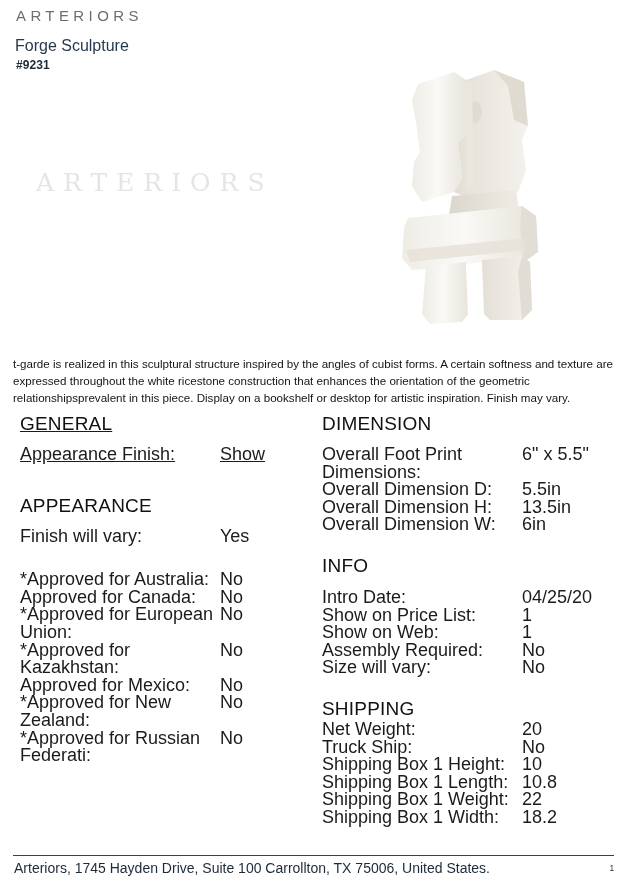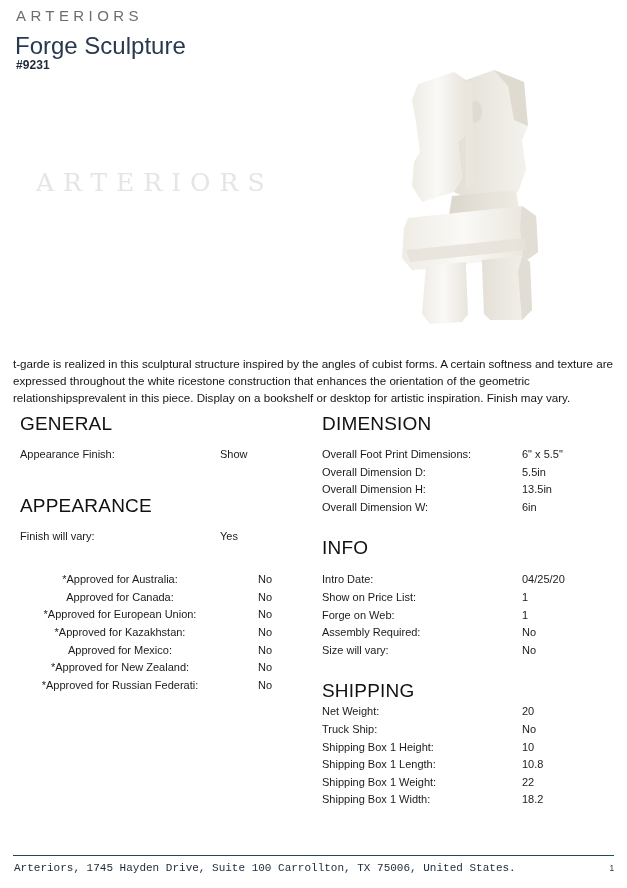--- a/index.html
+++ b/index.html
@@ -24,21 +24,21 @@
     font-size: 15px;
     letter-spacing: 4.4px;
     color: #6d6d6d;
     font-weight: 400;
     white-space: nowrap;
   }
   .product-title {
     position: absolute;
     left: 15px;
     top: 34px;
-    font-size: 24px;
+    font-size: 16px;
     line-height: 24px;
     color: #27394e;
     font-weight: 400;
     white-space: nowrap;
   }
   .product-sku {
     position: absolute;
     left: 16px;
     top: 58px;
     font-size: 12px;
@@ -107,37 +107,37 @@
     color: #111111;
     letter-spacing: 0.2px;
     margin: 0;
   }
   .col-left .section-title { padding-left: 20px; }
   .col-right .section-title { padding-left: 12px; }
 
   .spec-table {
     width: 100%;
     border-collapse: collapse;
-    font-size: 11px;
+    font-size: 18px;
     line-height: 17.6px;
     color: #1b1b1b;
   }
   .spec-table td { padding: 0; vertical-align: top; }
   .col-left .spec-label { padding-left: 20px; width: 200px; }
   .col-left .spec-value { width: 90px; }
   .col-right .spec-label { padding-left: 12px; width: 200px; }
   .col-right .spec-value { width: 105px; }
 
   
-  .sec-general   { margin-top: 0px; }
+  .sec-general   { margin-top: 0px; text-decoration: underline; }
   .sec-general   .spec-table { margin-top: 11px; }
   .sec-appearance{ margin-top: 30px; }
   .sec-appearance .spec-table { margin-top: 11px; }
   .sec-cert      { margin-top: 18px; }
-  .sec-cert      .spec-table { margin-top: 26px; text-align: center; }
+  .sec-cert      .spec-table { margin-top: 26px; }
 
   .sec-dimension { margin-top: 0px; }
   .sec-dimension .spec-table { margin-top: 11px; }
   .sec-info      { margin-top: 20px; }
   .sec-info      .spec-table { margin-top: 12px; }
   .sec-shipping  { margin-top: 20px; }
   .sec-shipping  .spec-table { margin-top: 1px; }
 
   
   .footer-rule {
@@ -145,25 +145,24 @@
     left: 13px;
     top: 855px;
     width: 601px;
     height: 0;
     border-top: 1.6px solid #1f4a5a;
   }
   .footer-address {
     position: absolute;
     left: 14px;
     top: 862px;
-    font-size: 11px;
+    font-size: 14px;
     line-height: 12px;
     color: #1d2a38;
     white-space: nowrap;
-    font-family: Liberation Mono, monospace;
   }
   .footer-page {
     position: absolute;
     left: 560px;
     top: 862px;
     width: 54px;
     text-align: right;
     font-size: 8.3px;
     line-height: 12px;
     color: #1d2a38;
@@ -320,21 +319,21 @@
       <tbody>
         <tr>
           <td class="spec-label">Intro Date:</td>
           <td class="spec-value">04/25/20</td>
         </tr>
         <tr>
           <td class="spec-label">Show on Price List:</td>
           <td class="spec-value">1</td>
         </tr>
         <tr>
-          <td class="spec-label">Forge on Web:</td>
+          <td class="spec-label">Show on Web:</td>
           <td class="spec-value">1</td>
         </tr>
         <tr>
           <td class="spec-label">Assembly Required:</td>
           <td class="spec-value">No</td>
         </tr>
         <tr>
           <td class="spec-label">Size will vary:</td>
           <td class="spec-value">No</td>
         </tr>

